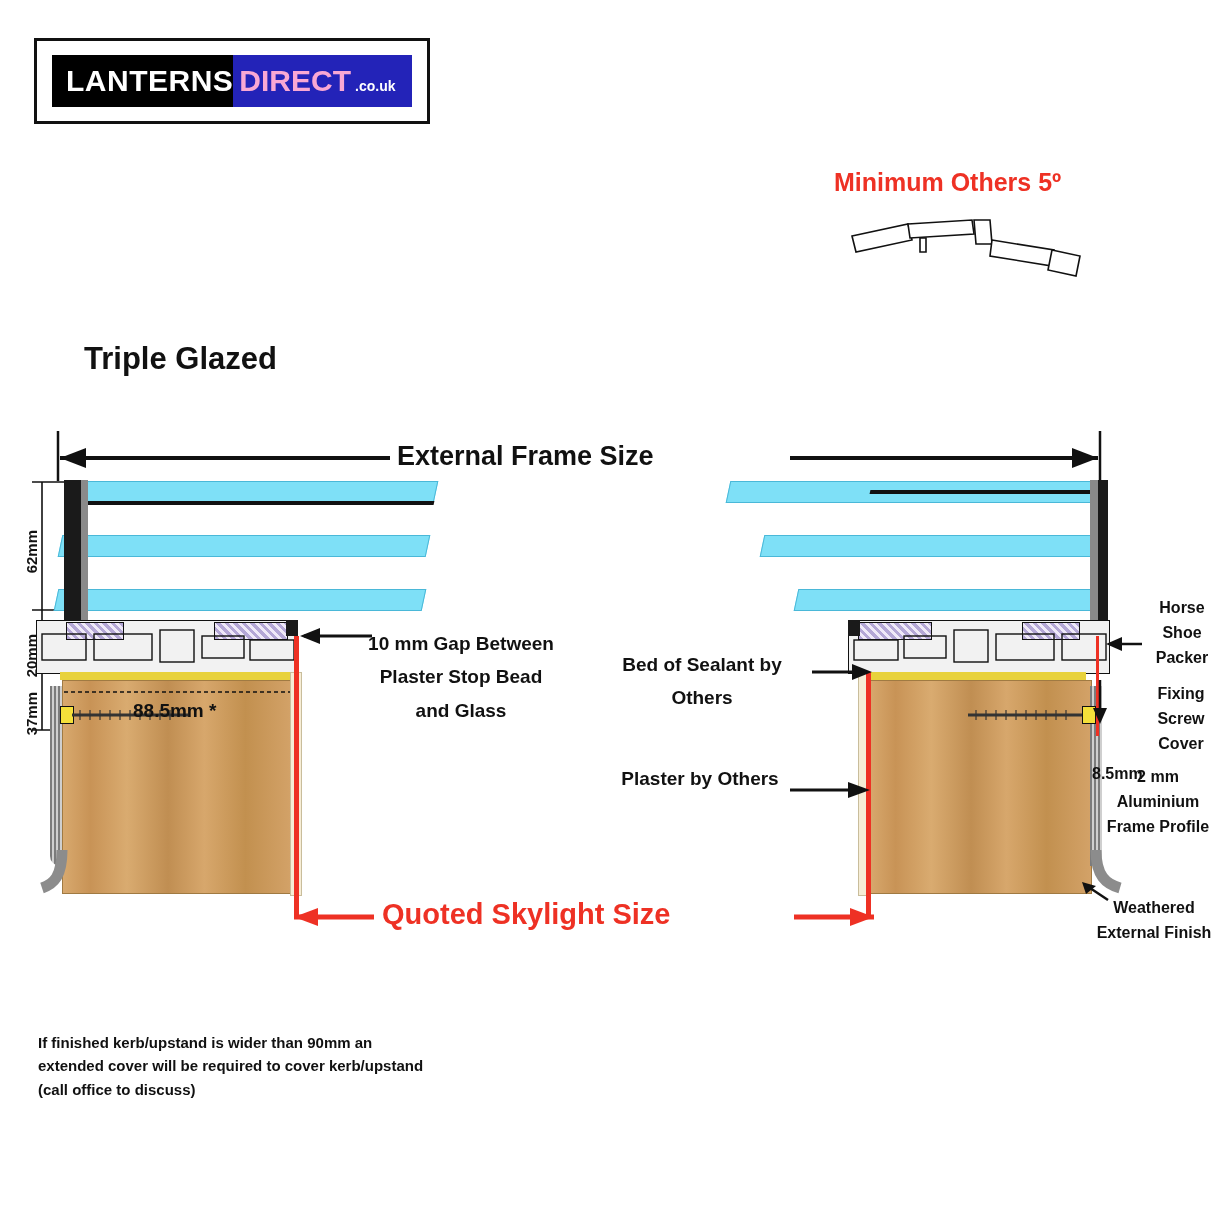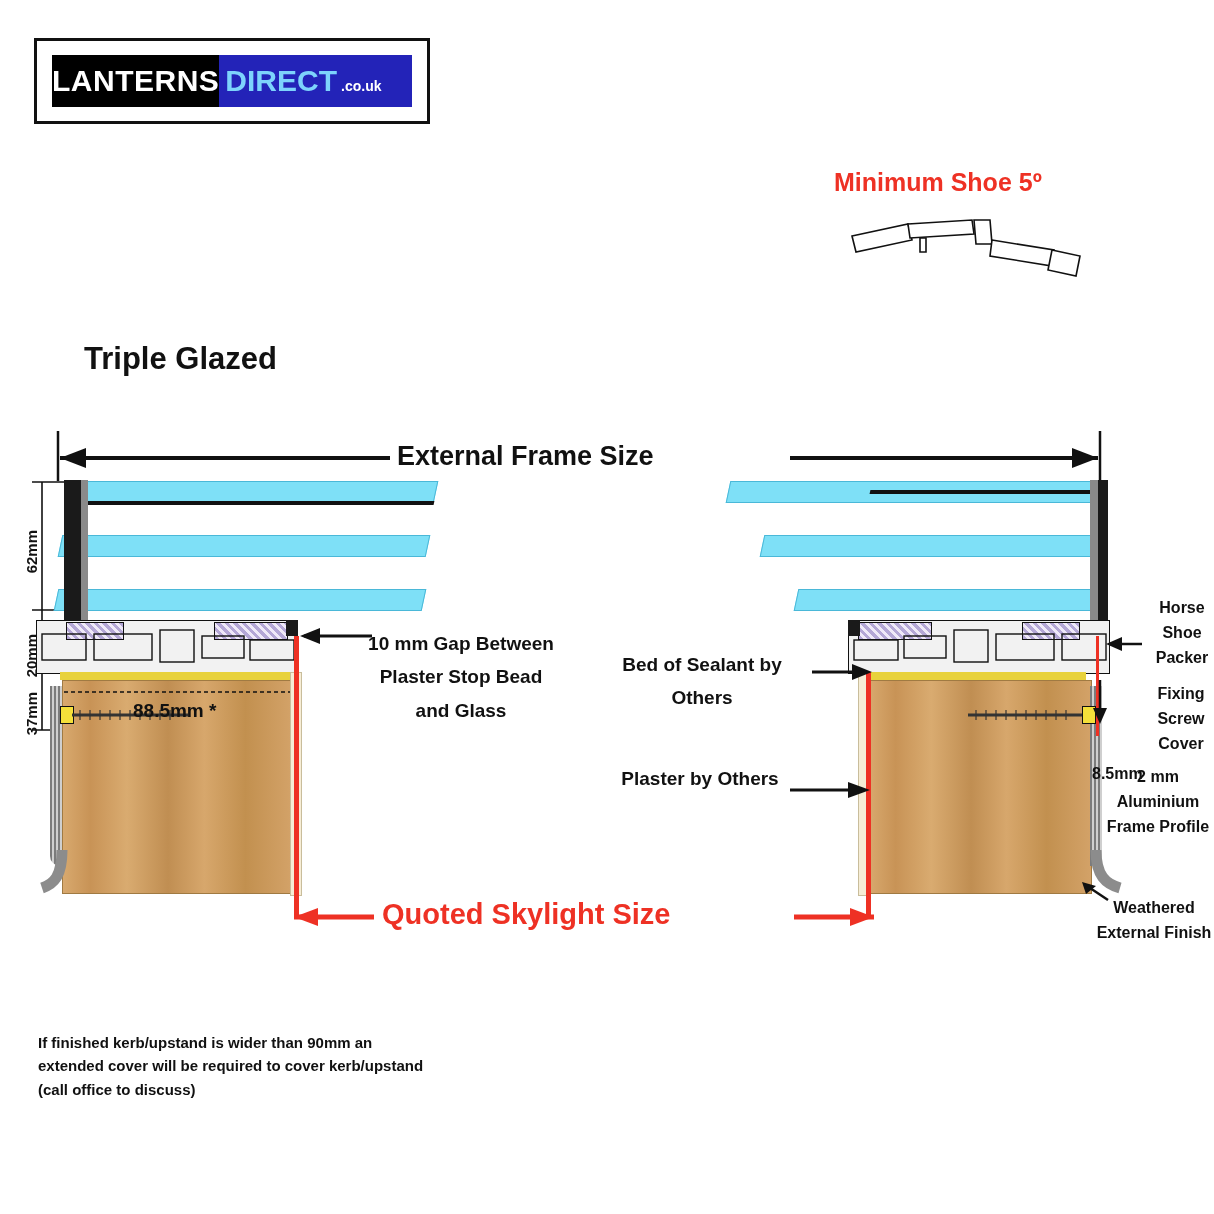--- a/index.html
+++ b/index.html
@@ -6,23 +6,23 @@
   body{
     width:1214px;height:1214px;background:#ffffff;position:relative;
     font-family:"Liberation Sans", sans-serif;color:#111;overflow:hidden;
   }
   .abs{position:absolute;}
 
   
   #logo{left:34px;top:38px;width:390px;height:80px;border:3px solid #111;background:#fff;
         display:flex;align-items:center;justify-content:center;}
   #logo-inner{width:360px;height:52px;background:#000;display:flex;align-items:center;}
-  #logo-lanterns{color:#fff;font-weight:bold;font-size:30px;letter-spacing:.5px;}
+  #logo-lanterns{color:#fff;font-weight:bold;font-size:30px;letter-spacing:.5px;padding-left:14px;}
   #logo-blue{background:#2323b8;height:52px;display:flex;align-items:center;flex:1;}
-  #logo-direct{color:#7dd3fc;font-weight:bold;font-size:30px;padding-left:6px;}
+  #logo-direct{color:#f9a8d4;font-weight:bold;font-size:30px;padding-left:6px;}
   #logo-couk{color:#fff;font-weight:bold;font-size:14px;padding-left:4px;padding-top:10px;}
 
   
   #min-pitch{left:834px;top:168px;font-size:25px;font-weight:bold;color:#ee3124;}
   #triple{left:84px;top:341px;font-size:31px;font-weight:bold;}
   #efs-label{left:397px;top:441px;font-size:27px;font-weight:bold;}
   #quoted{left:382px;top:898px;font-size:29px;font-weight:bold;color:#ee3124;}
 
   
   .callout{font-size:19px;font-weight:bold;line-height:1.75;text-align:center;}
@@ -63,21 +63,21 @@
 <div class="abs" id="logo">
   <div id="logo-inner">
     <span id="logo-lanterns">LANTERNS</span>
     <span id="logo-blue">
       <span id="logo-direct">DIRECT</span>
       <span id="logo-couk">.co.uk</span>
     </span>
   </div>
 </div>
 
-<div class="abs" id="min-pitch">Minimum Shoe 5º</div>
+<div class="abs" id="min-pitch">Minimum Others 5º</div>
 
 <svg class="abs" style="left:840px;top:218px;" width="250" height="90">
   <g fill="#ffffff" stroke="#111" stroke-width="1.6">
     <polygon points="12,18 68,6 72,22 16,34"></polygon>
     <polygon points="68,6 132,2 134,16 70,20"></polygon>
     <polygon points="134,2 150,2 152,26 136,26"></polygon>
     <polygon points="152,22 214,32 212,48 150,38"></polygon>
     <polygon points="212,32 240,38 236,58 208,52"></polygon>
     <polygon points="80,20 86,20 86,34 80,34"></polygon>
   </g>

